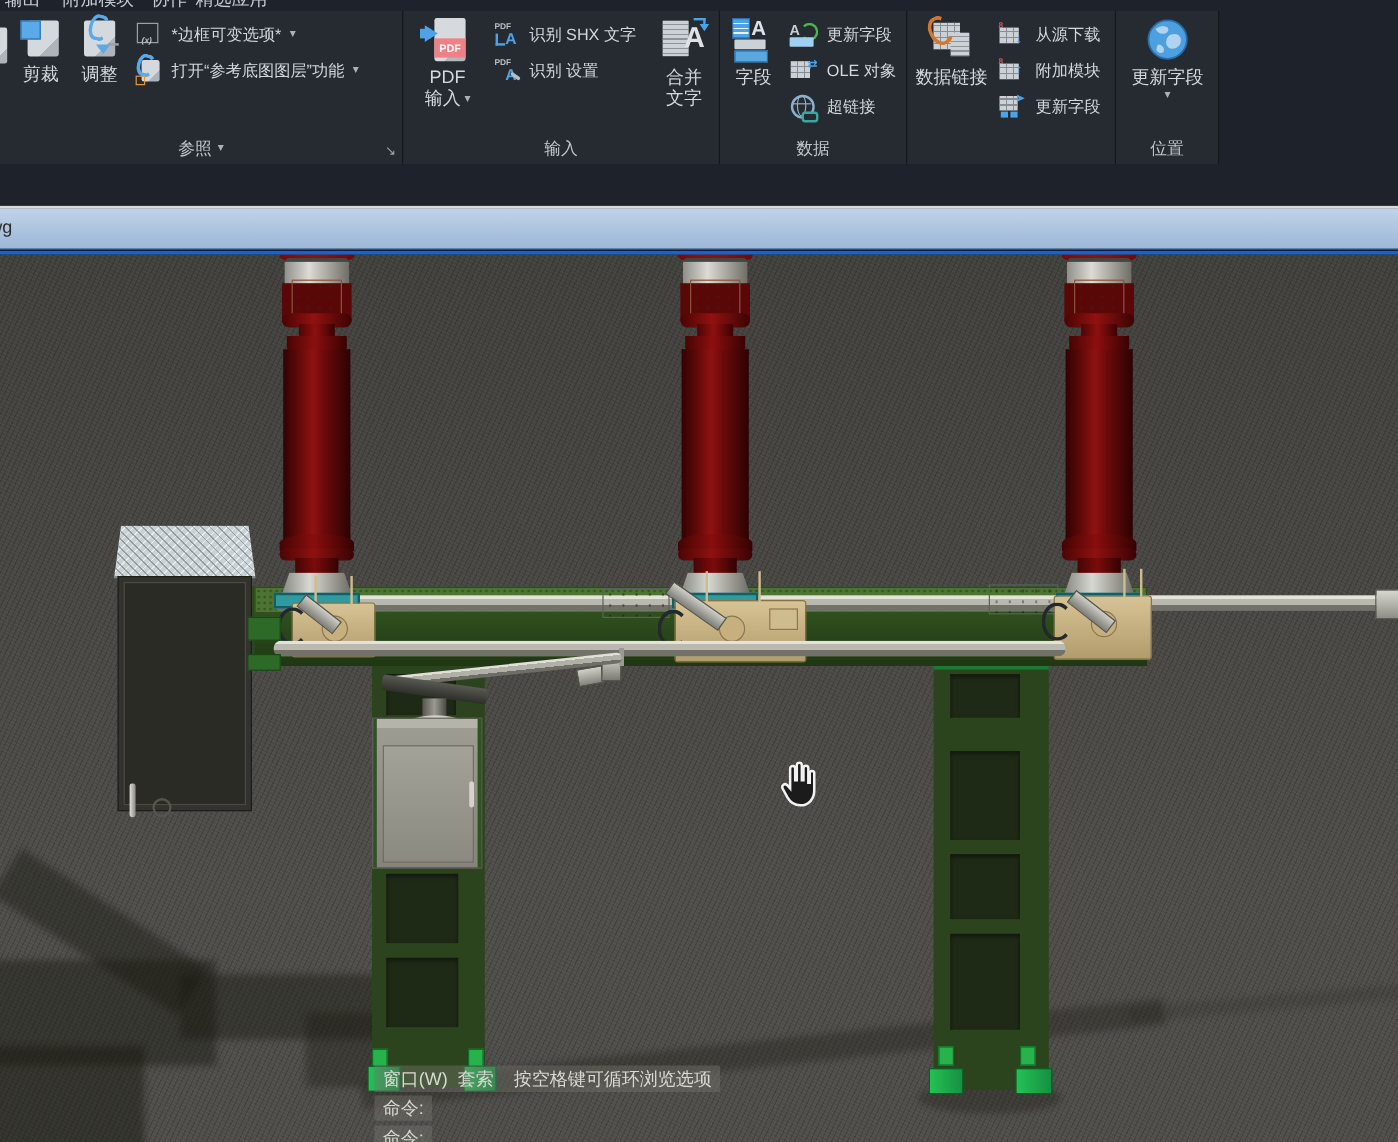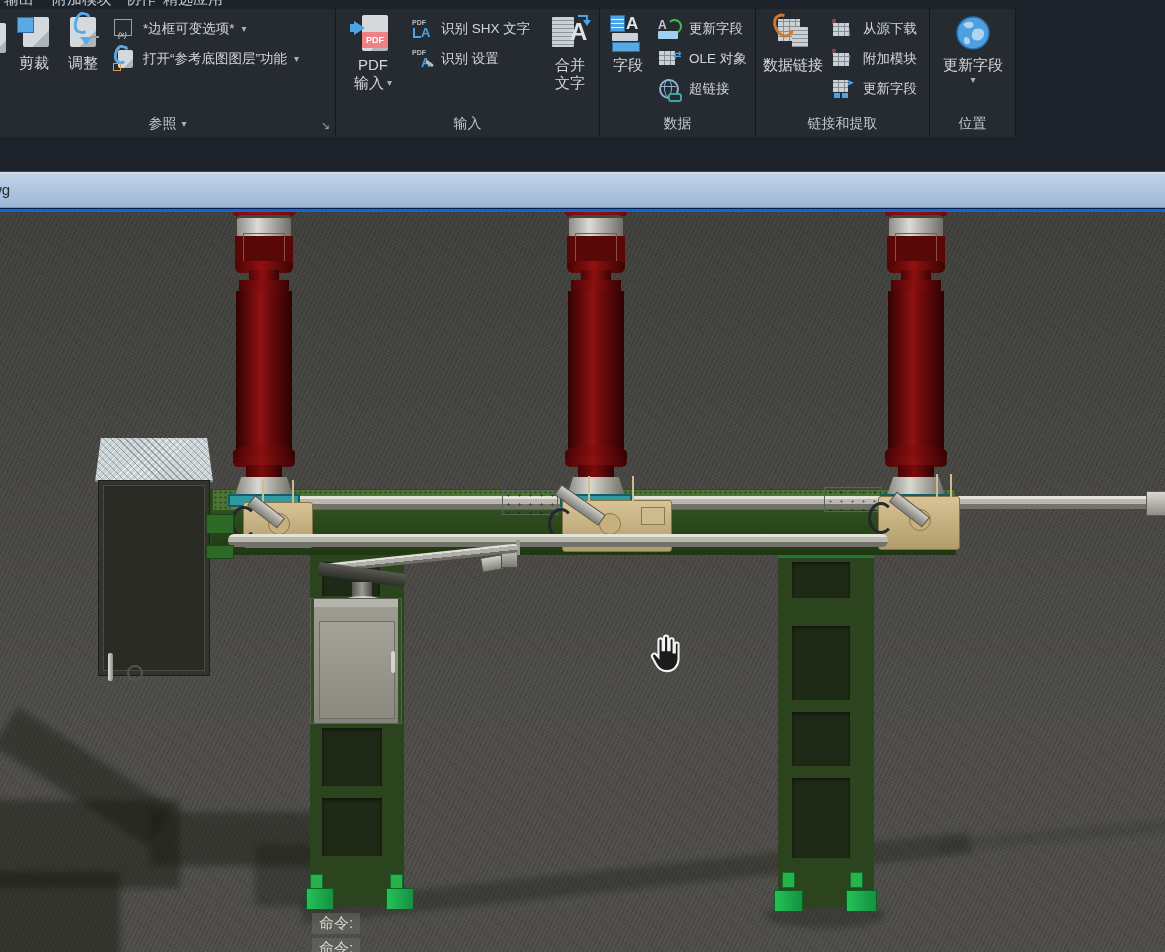--- a/index.html
+++ b/index.html
@@ -326,23 +326,20 @@
           <div class="row">
             <span style="position:relative;width:24px;height:22px;display:inline-block;">
               <span class="grid" style="left:1px;top:2px;width:15px;height:12px;"></span>
               <span style="position:absolute;left:2px;top:15px;width:6px;height:5px;background:#4da3e8;"></span>
               <span style="position:absolute;left:10px;top:15px;width:6px;height:5px;background:#4da3e8;"></span>
               <span class="arr" style="left:14px;top:0;font-size:10px;">➤</span>
             </span>
             <span>更新字段</span>
           </div>
         </div>
-        <div class="pFoot">
-          <span>链接和提取</span>
-        </div>
       </div>
 
       <div class="panel p5">
         <div class="bigBtn" style="left:3px;width:80px;">
           <svg class="globeBig" width="36" height="36" viewBox="0 0 36 36">
             <circle cx="18" cy="18" r="16" fill="#4da0e0" stroke="#2a6ca8" stroke-width="1.5"></circle>
             <path d="M8 9 q6 -4 10 -1 q2 3 -2 5 q-6 1 -8 -4z M20 14 q7 -2 9 3 q1 5 -4 8 q-6 2 -8 -3 q-1 -5 3 -8z M10 22 q4 0 5 4 q0 4 -4 3 q-4 -2 -1 -7z" fill="#bcd8f0" opacity="0.9"></path>
           </svg>
           <span>更新字段</span>
           <span class="caret" style="margin-top:-4px;">▾</span>
@@ -495,20 +492,23 @@
     <div class="abs darkLever"></div>
     <div class="abs stem"></div>
     <div class="abs dome"></div>
     <div class="abs cab2">
       <div class="grn" style="left:0;"></div>
         <div class="grn" style="right:0;"></div>
       <div class="door"></div>
       <div class="hdl"></div>
     </div>
 
+    <div class="cmdRow" style="left:312px;top:676px;height:22px;">
+      <span>窗口(W)  套索    按空格键可循环浏览选项</span>
+    </div>
     <div class="cmdRow" style="left:312px;top:701px;height:21px;">
       <span>命令:</span>
     </div>
     <div class="cmdRow" style="left:312px;top:726px;height:20px;">
       <span>命令:</span>
     </div>
 
     <svg class="cursorHand" viewBox="0 0 24 28">
       <path d="M8.3 5c0-1.9 2.8-1.9 2.8 0v6.5h.9V3.2c0-1.9 2.8-1.9 2.8 0v8.3h.9V4.8c0-1.8 2.7-1.8 2.7 0v8.1h.8V7.6c0-1.7 2.5-1.7 2.5 0v9.6c0 4.6-3.1 8.2-7.7 8.2-3.4 0-5.5-1.4-7.2-4.4l-2.6-4.8c-1-1.8 1.2-3.4 2.6-1.9l1.5 1.7z" fill="#1b1b1b" stroke="#f2f2f2" stroke-width="1.4"></path>
     </svg>

